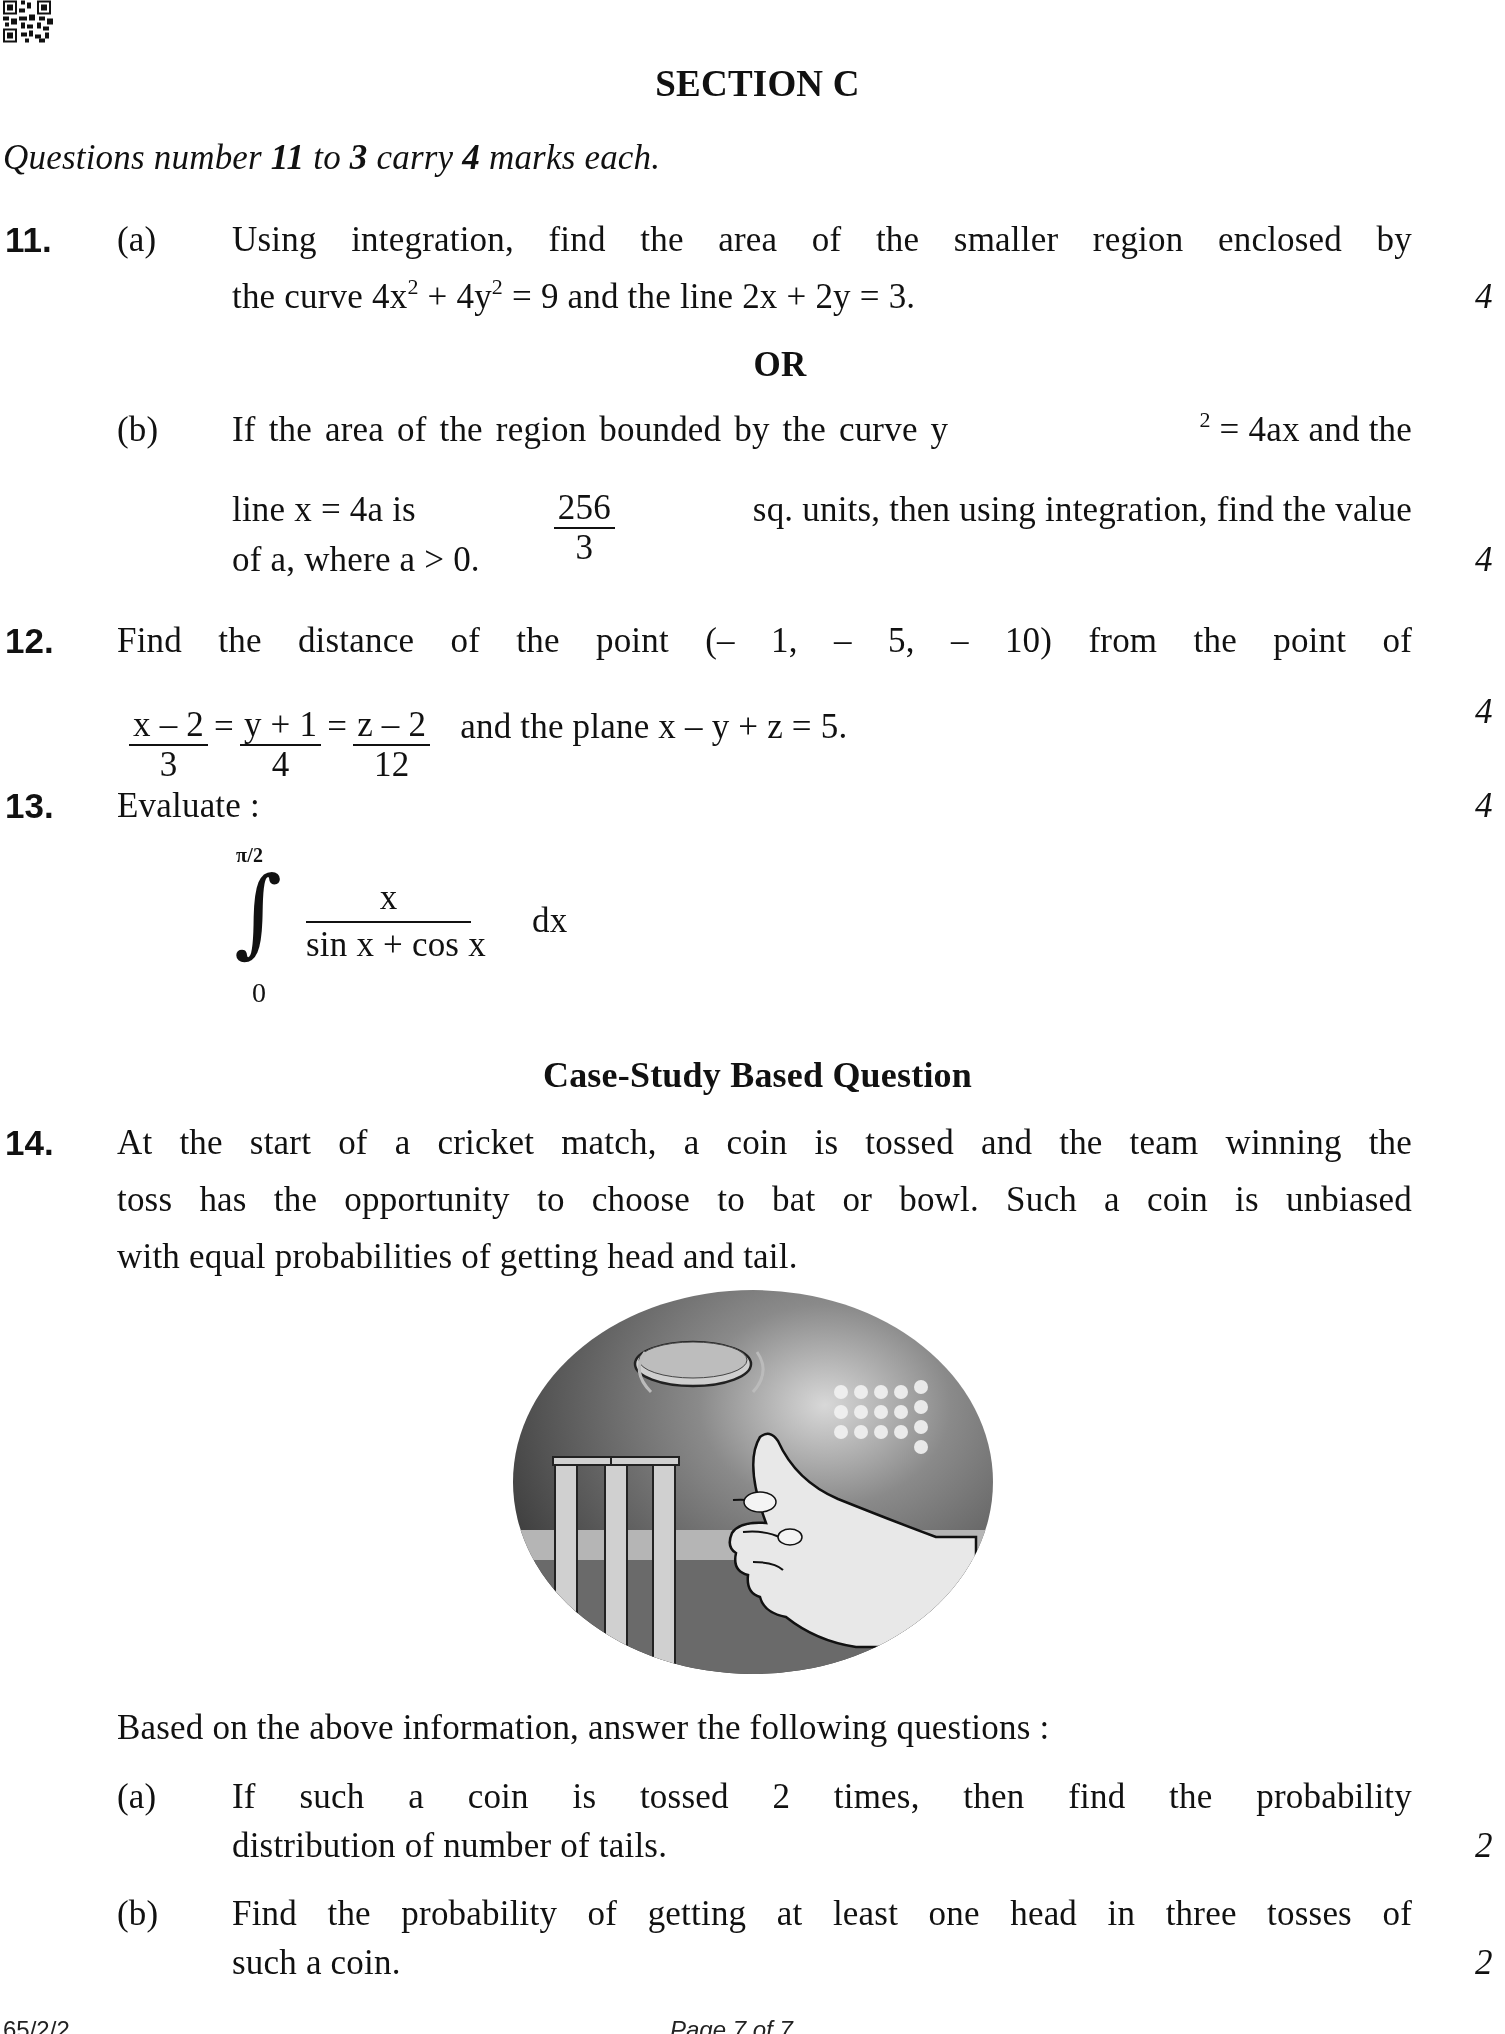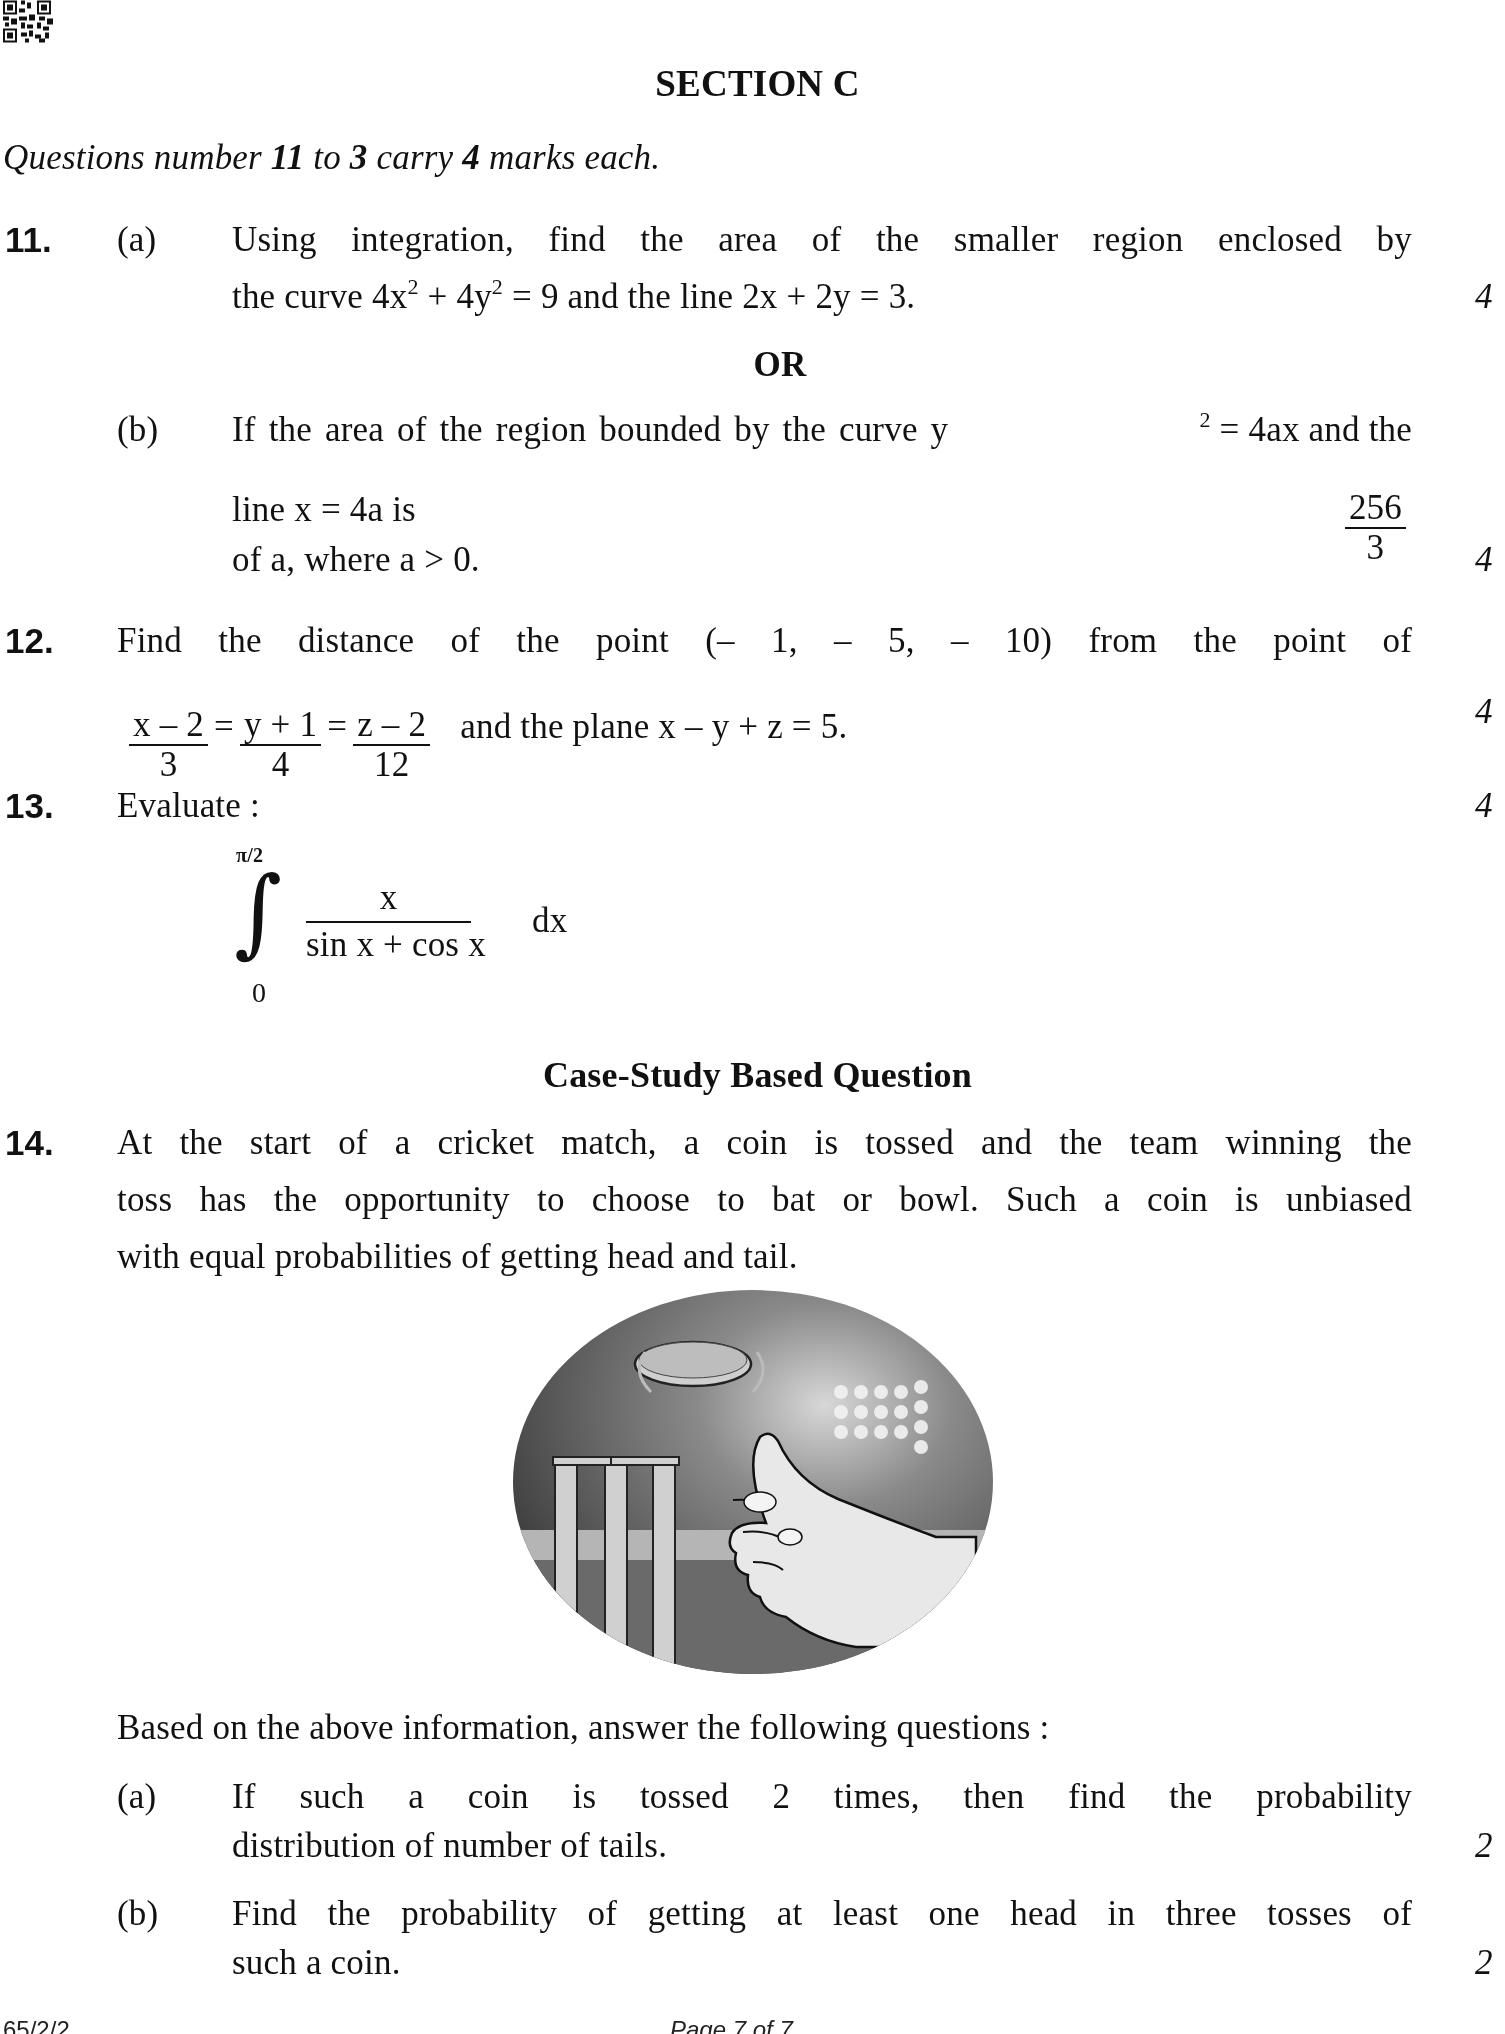--- a/index.html
+++ b/index.html
@@ -77,20 +77,21 @@
 <div class="abs txt" style="left:232px; top:410px; width:1180px; display:flex; justify-content:space-between;">
   <span style="word-spacing:4px;">If the area of the region bounded by the curve  y</span>
     <span><sup>2</sup><span> = 4ax  and the</span></span>
 </div>
 <div class="abs txt" style="left:232px; top:453px; width:1180px; display:flex; align-items:center; justify-content:space-between;">
   <span>line  x = 4a  is</span>
   <span class="frac">
     <span class="num">256</span>
     <span class="den">3</span>
   </span>
+  <span>sq. units, then using integration, find the value</span>
 </div>
 <div class="abs txt" style="left:232px; top:540px;">of a, where a  &gt; 0.</div>
 <div class="abs mark" style="left:1475px; top:540px;">4</div>
 
 <div class="abs qnum" style="left:5px; top:621px;">12.</div>
 <div class="abs txt just" style="left:117px; top:621px; width:1295px;">Find the distance of the point (– 1, – 5, – 10) from the point of</div>
 <div class="abs txt" style="left:117px; top:670px; display:flex; align-items:center;">
   <span class="frac" style="margin-left:12px;">
     <span class="num">x – 2</span>
     <span class="den">3</span>

